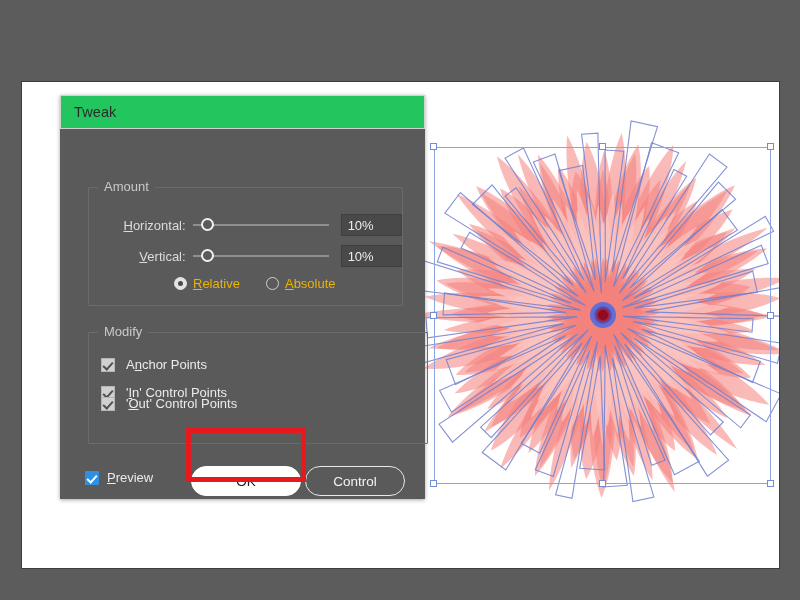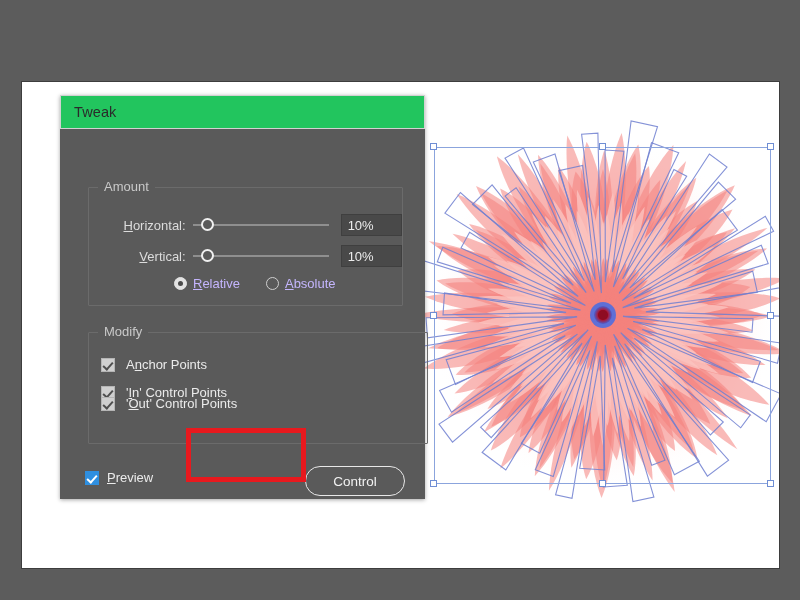--- a/index.html
+++ b/index.html
@@ -189,21 +189,21 @@
     left: 85px;
     display: flex;
     align-items: center;
     gap: 26px;
   }
   .radio-item {
     display: flex;
     align-items: center;
     gap: 6px;
     font-size: 13px;
-    color: #c4b5fd;
+    color: #eab308;
     white-space: nowrap;
   }
   .radio-mark {
     width: 13px;
     height: 13px;
     border-radius: 50%;
     border: 1px solid #cfcfcf;
     background: #5a5a5a;
     box-sizing: border-box;
     position: relative;
@@ -806,20 +806,21 @@
           <span>'<u>O</u>ut' Control Points</span>
         </div>
       </div>
 
       <div id="footer">
         <div id="preview-row">
           <span class="check-mark blue"></span>
           <span><u>P</u>review</span>
         </div>
 
+        <div class="pill-btn" id="btn-ok">OK</div>
 
         <div class="pill-btn" id="btn-cancel">Control</div>
       </div>
 
     </div>
   </div>
 
   <div id="red-highlight"></div>
 
 </div>

